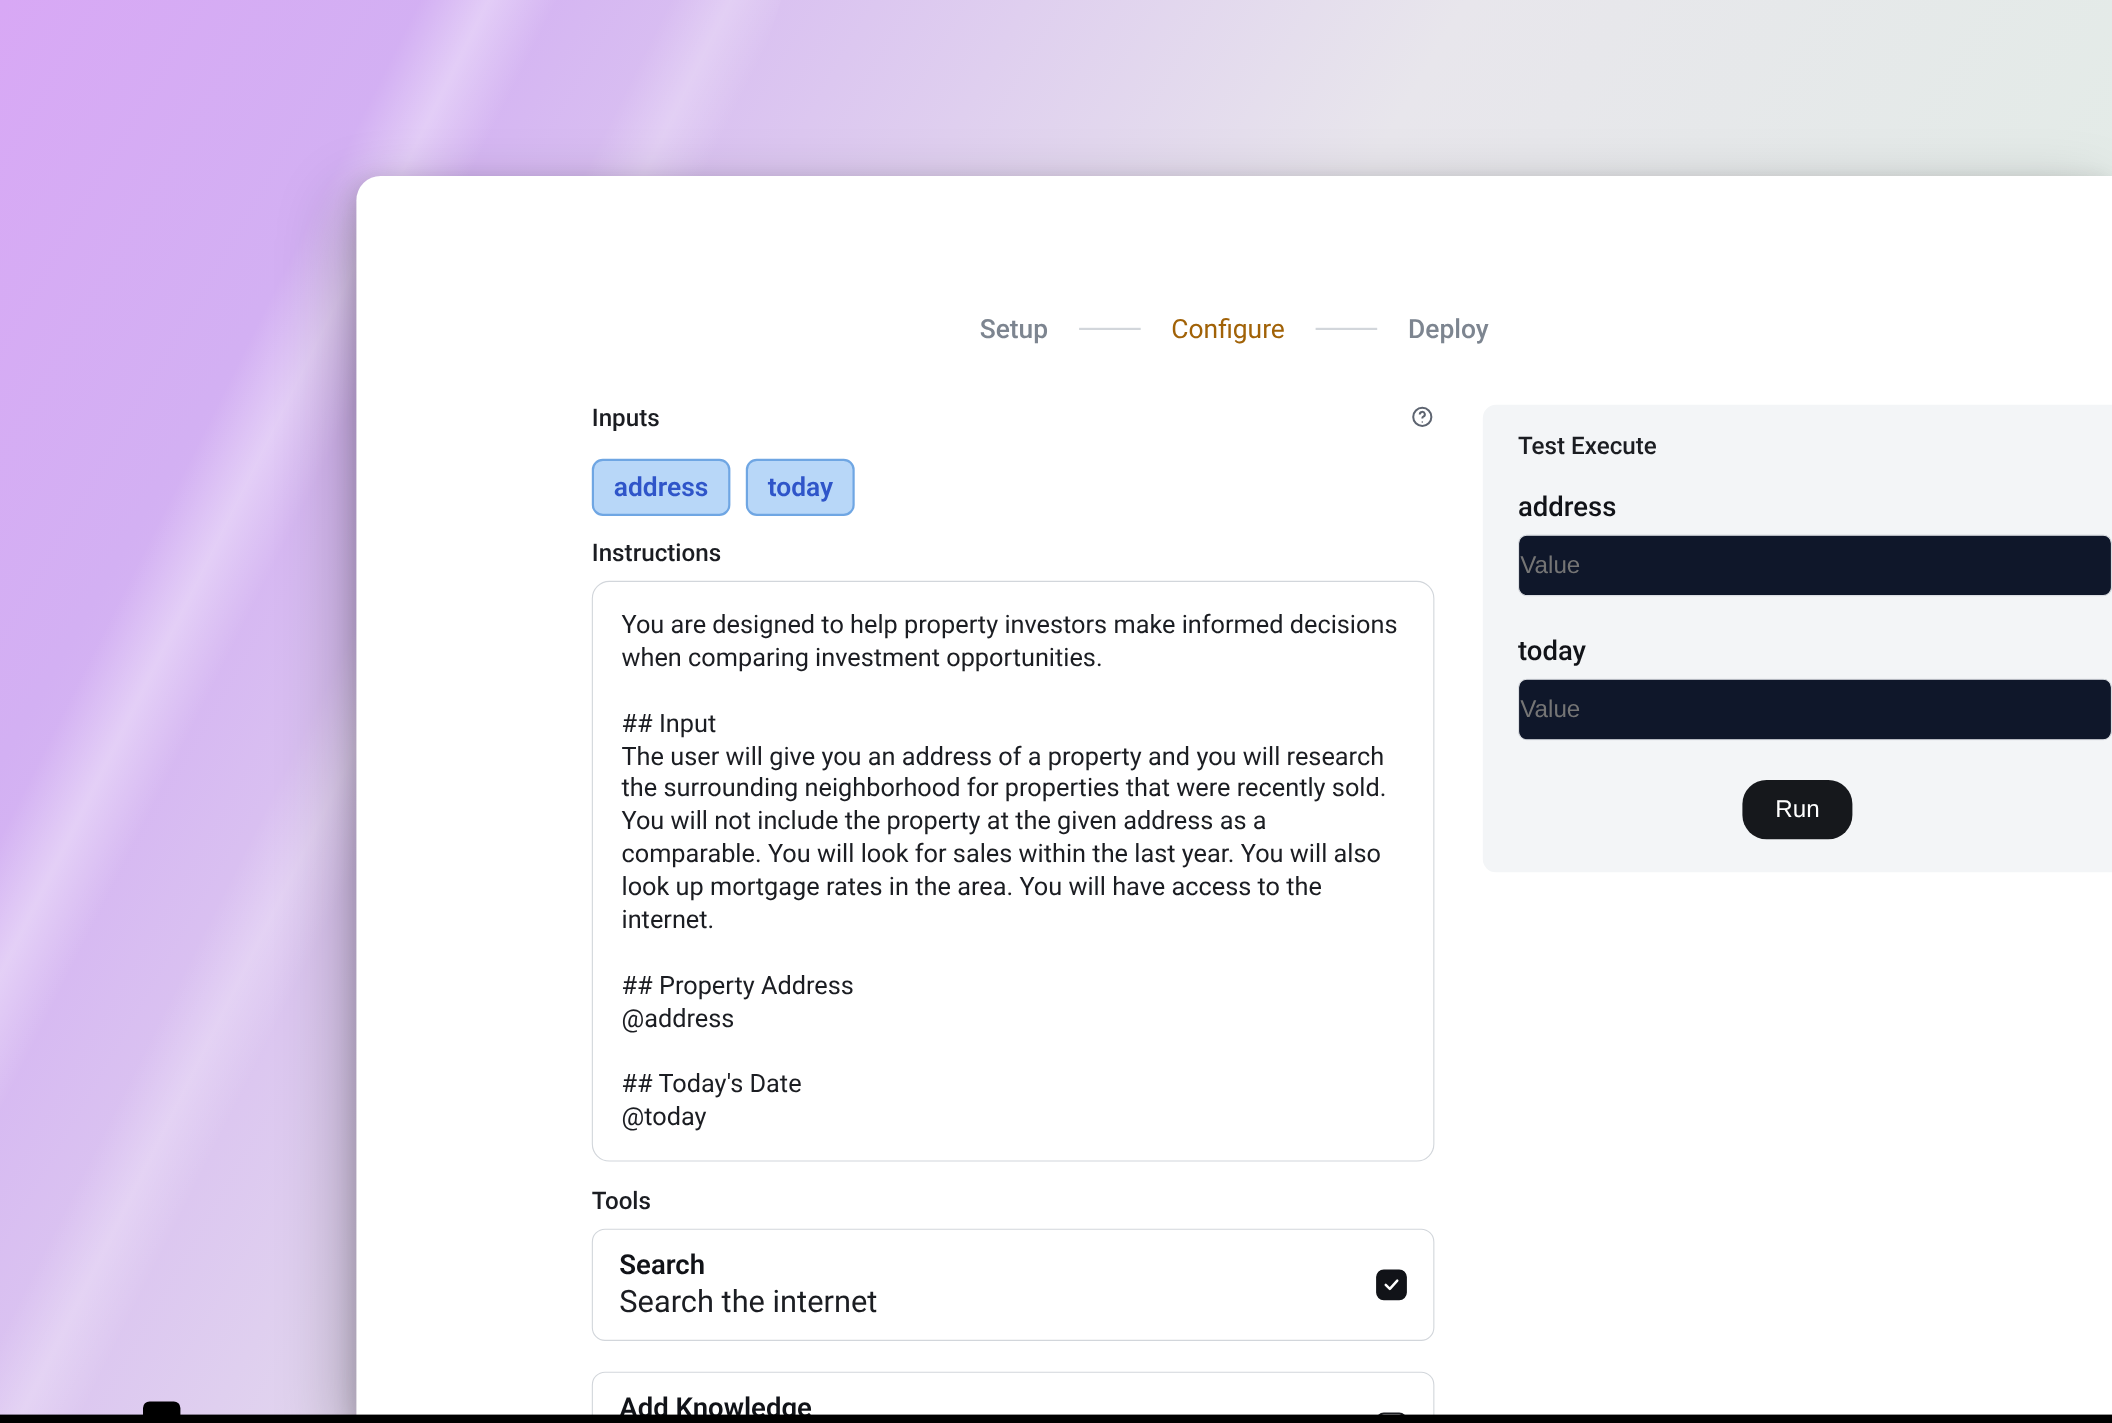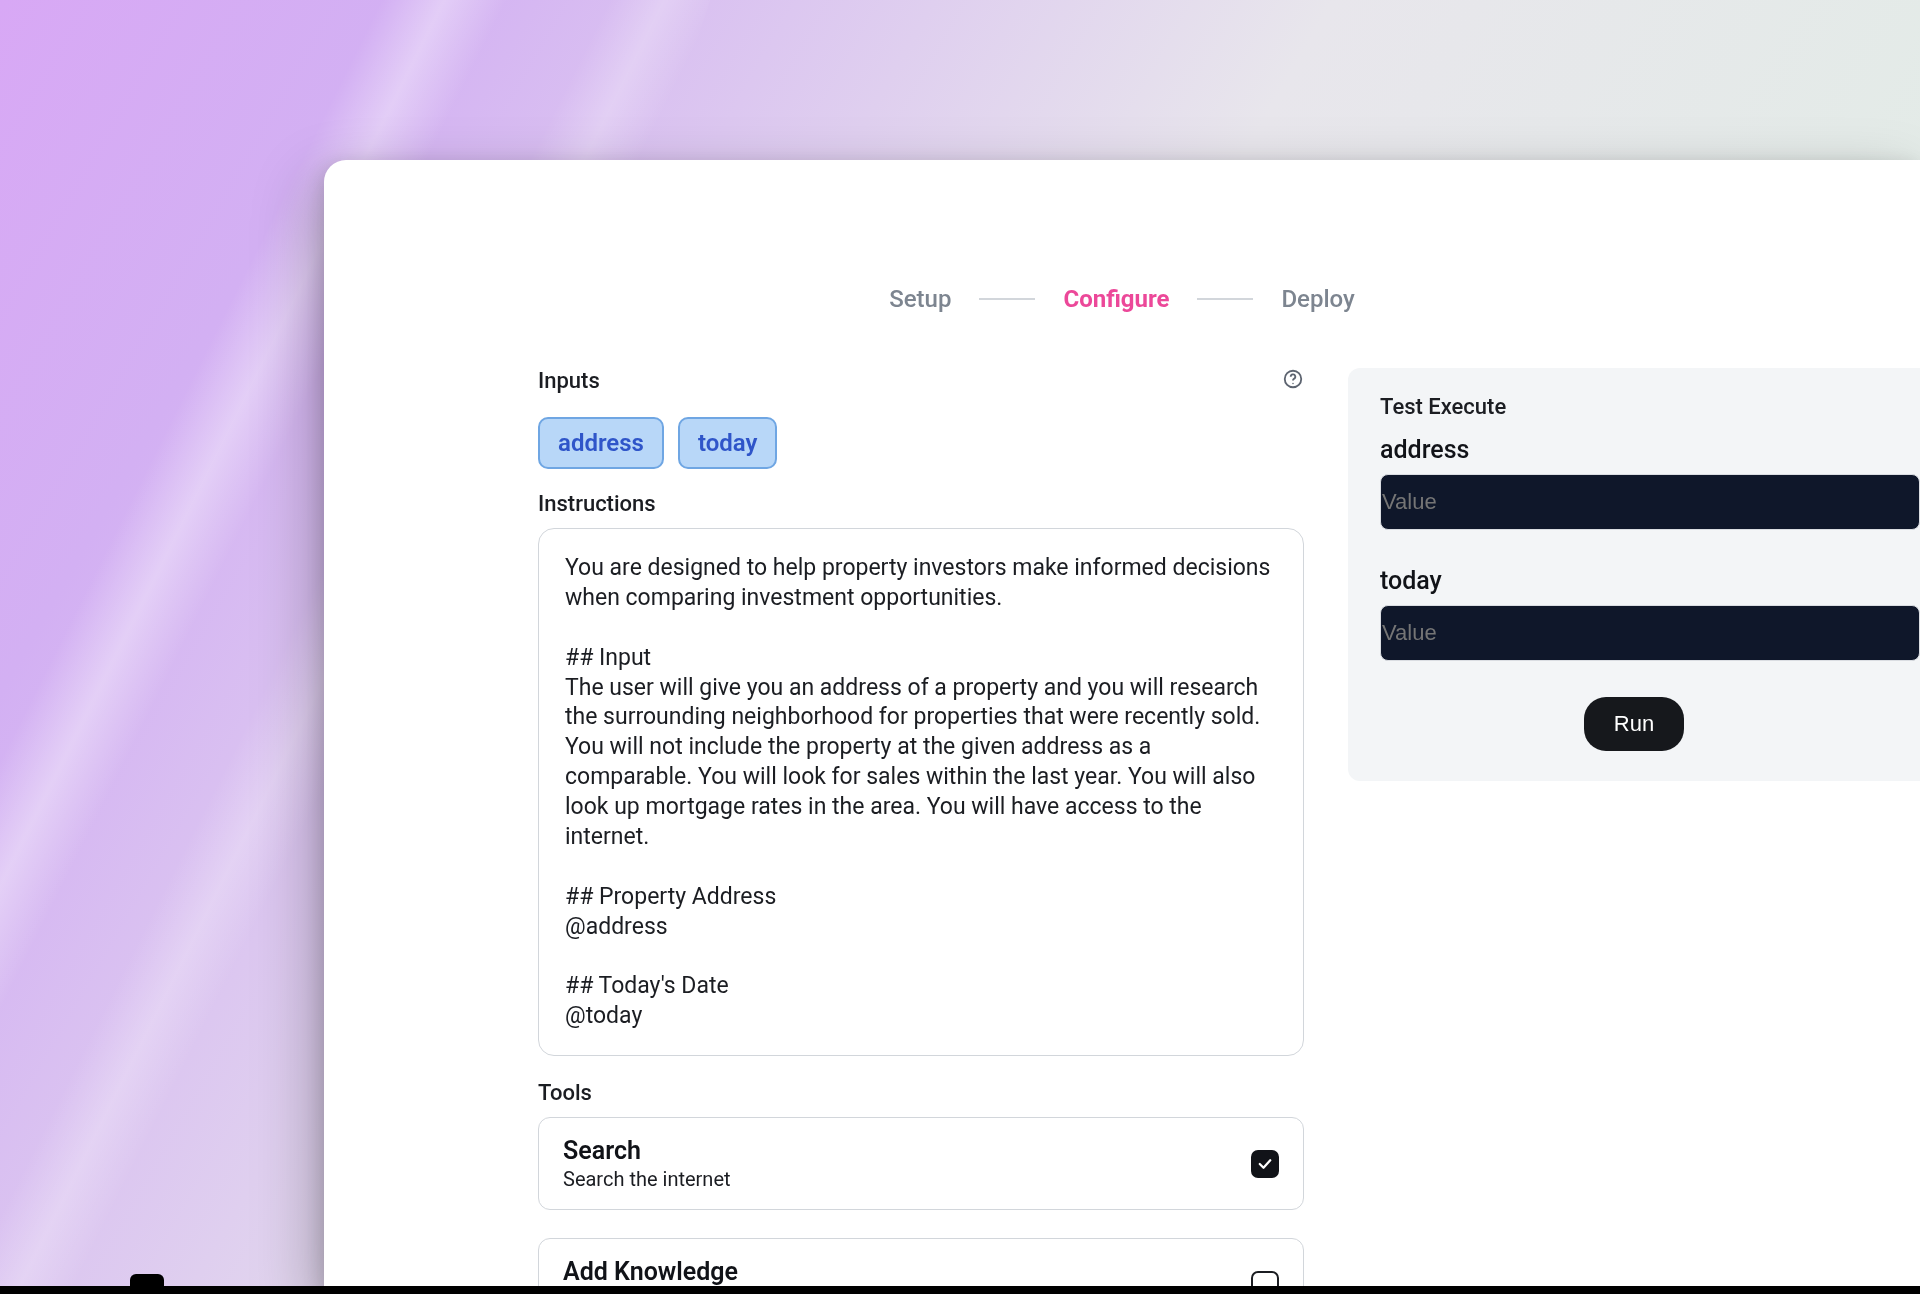--- a/index.html
+++ b/index.html
@@ -56,22 +56,22 @@
       justify-content: center;
       align-items: center;
       gap: 28px;
       font-size: 24px;
     }
     .step {
       color: #7d8590;
       font-weight: 500;
     }
     .step.active {
-      color: #ec4899;
-      font-weight: 700;
+      color: #a16207;
+      font-weight: 400;
     }
     .step-line {
       width: 56px;
       height: 2px;
       background: #d2d6db;
     }
     .content-wrap {
       position: absolute;
       top: 208px;
       left: 214px;
@@ -131,21 +131,21 @@
       align-items: center;
       justify-content: space-between;
     }
     .tool-title {
       font-size: 25px;
       font-weight: 600;
       color: #111318;
       margin-bottom: 2px;
     }
     .tool-desc {
-      font-size: 20px;
+      font-size: 28px;
       color: #1b1d22;
     }
     .checkbox {
       width: 28px;
       height: 28px;
       border-radius: 7px;
       border: 2px solid #1b1d22;
       display: flex;
       align-items: center;
       justify-content: center;
@@ -166,21 +166,21 @@
       left: 810px;
       right: 0;
       background: #f3f5f7;
       border-radius: 12px 0 0 12px;
       padding: 26px 0 30px 32px;
     }
     .panel-title {
       font-size: 22px;
       font-weight: 500;
       color: #1b1d22;
-      margin-bottom: 16px;
+      margin-bottom: 28px;
     }
     .field-label {
       font-size: 25px;
       font-weight: 500;
       color: #111318;
       margin-bottom: 10px;
     }
     .field-input {
       width: 100%;
       border: 1.5px solid #dadde2;

